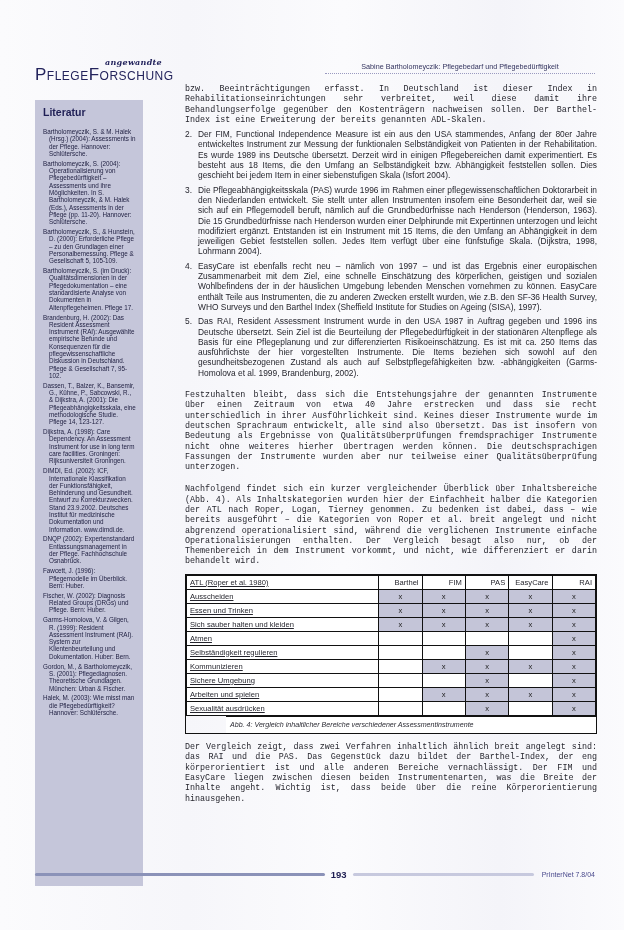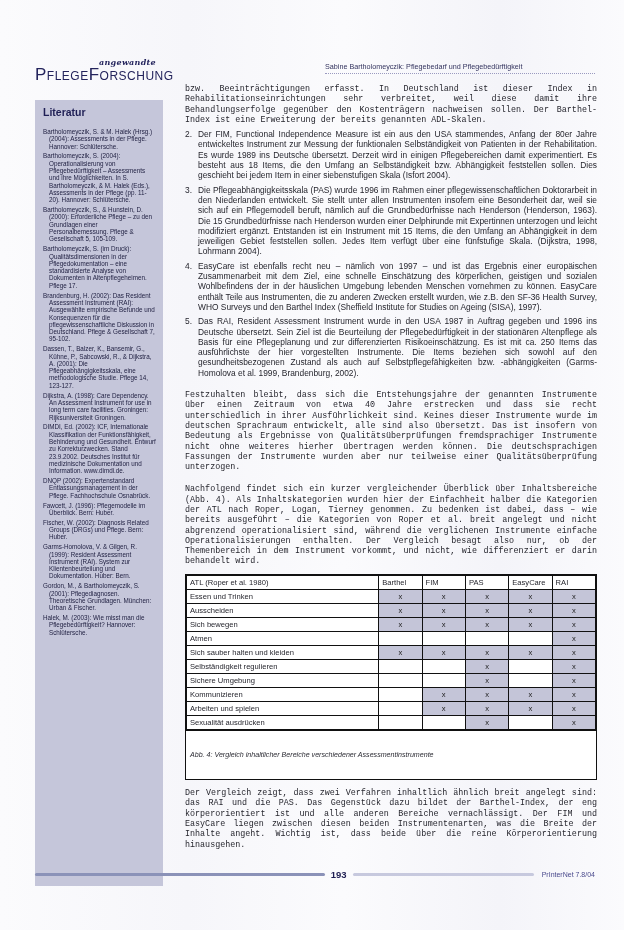--- a/index.html
+++ b/index.html
@@ -9,30 +9,30 @@
     background:linear-gradient(90deg,#fbfbfd 0%,#f6f6fa 30%,#fbfbfd 55%,#f4f4f9 80%,#fbfbfd 100%);
     font-family:"Liberation Sans", sans-serif; color:#24242c; overflow:hidden;
   }
   
   .logo-wrap { position:absolute; left:35px; top:58px; width:170px; height:34px; }
   .logo-main {
     font-weight:normal; font-variant:small-caps; letter-spacing:.5px;
     font-size:17px; color:#23235c; line-height:34px; white-space:nowrap;
   }
   .logo-script {
-    position:absolute; left:64px; top:-1px; font-family:"DejaVu Serif", serif;
+    position:absolute; left:70px; top:-1px; font-family:"DejaVu Serif", serif;
     font-style:italic; font-weight:bold; font-size:8px; color:#23235c; letter-spacing:.3px;
   }
   .running-head {
-    position:absolute; right:29px; top:62px; width:270px; text-align:left;
+    position:absolute; right:29px; top:62px; width:270px; text-align:center;
     font-size:7.2px; color:#33335e; border-bottom:1px dotted #9a9ac0; padding-bottom:2px;
   }
   
   .sidebar {
-    position:absolute; left:35px; top:100px; width:128px; height:786px;
+    position:absolute; left:35px; top:100px; width:108px; height:786px;
     background:#c5c6da; padding:6px 7px 8px 8px; overflow:hidden;
   }
   .sidebar-title { font-size:10.5px; font-weight:bold; color:#1f1f55; margin-bottom:10px; }
   .ref {
     font-size:6.3px; line-height:7.3px; color:#1d1d3f; text-align:left;
     padding-left:6px; text-indent:-6px; margin-bottom:2.6px;
   }
   
   .main { position:absolute; left:185px; top:84px; width:412px; }
   .body-text { font-size:8.4px; line-height:10.3px; text-align:justify; color:#26262e; }
@@ -40,27 +40,27 @@
   .num-item { position:relative; padding-left:13px; margin-bottom:4px; }
   .num-item .num { position:absolute; left:0; top:0; }
   .spacer-lg { height:8px; }
   
   .figure { margin-top:7px; border:1.6px solid #111; }
   table.cmp { width:100%; border-collapse:collapse; table-layout:fixed; }
   table.cmp th, table.cmp td {
     border:1px solid #111; font-size:7.6px; line-height:9px;
     padding:2px 3px; height:13px; font-weight:normal; background:#fff;
   }
-  table.cmp th { text-align:left; }
-  table.cmp th.atl-col, table.cmp td.row-label { text-align:left; width:47%; }
+  table.cmp th { text-align:right; }
+  table.cmp th.atl-col, table.cmp td.row-label { text-align:left; width:47%;text-decoration:underline; }
   table.cmp td.mark-cell { text-align:center; color:#222; }
   table.cmp td.marked { background:#c4c5d8; }
   .figure-caption {
     border-top:1.6px solid #111; font-size:7.1px; font-style:italic;
-    color:#2b2b33; padding:19px 4px; background:#fff;
+    color:#2b2b33; padding:3px 4px; background:#fff;margin-left:40px;
   }
   
   .footer { position:absolute; left:35px; right:29px; top:851px; display:flex; align-items:center;margin-top:18px; }
   .footer-line-left { flex:1.6; height:3.5px; background:#8b92b8; border-radius:2px; }
   .footer-page { font-size:9.5px; font-weight:bold; color:#1e1e52; padding:0 6px; }
   .footer-line-right { flex:1; height:3px; background:#c7c9de; border-radius:2px; }
   .footer-journal { font-size:7px; color:#4a4a8c; padding-left:8px; white-space:nowrap; }
 </style>
 </head>
 <body>
@@ -113,81 +113,73 @@
               <th class="atl-col">ATL (Roper et al. 1980)</th>
               <th>Barthel</th>
               <th>FIM</th>
               <th>PAS</th>
               <th>EasyCare</th>
               <th>RAI</th>
             </tr>
           </thead>
         <tbody>
             <tr>
+              <td class="row-label">Ausscheiden</td>
+              <td class="mark-cell marked">x</td>
+              <td class="mark-cell marked">x</td>
+              <td class="mark-cell marked">x</td>
+              <td class="mark-cell marked">x</td>
+              <td class="mark-cell marked">x</td>
+            </tr>
+            <tr>
               <td class="row-label">Essen und Trinken</td>
               <td class="mark-cell marked">x</td>
               <td class="mark-cell marked">x</td>
               <td class="mark-cell marked">x</td>
               <td class="mark-cell marked">x</td>
               <td class="mark-cell marked">x</td>
             </tr>
             <tr>
-              <td class="row-label">Ausscheiden</td>
-              <td class="mark-cell marked">x</td>
-              <td class="mark-cell marked">x</td>
-              <td class="mark-cell marked">x</td>
-              <td class="mark-cell marked">x</td>
-              <td class="mark-cell marked">x</td>
-            </tr>
-            <tr>
-              <td class="row-label">Sich bewegen</td>
+              <td class="row-label">Sich sauber halten und kleiden</td>
               <td class="mark-cell marked">x</td>
               <td class="mark-cell marked">x</td>
               <td class="mark-cell marked">x</td>
               <td class="mark-cell marked">x</td>
               <td class="mark-cell marked">x</td>
             </tr>
             <tr>
               <td class="row-label">Atmen</td>
               <td class="mark-cell"></td>
               <td class="mark-cell"></td>
               <td class="mark-cell"></td>
               <td class="mark-cell"></td>
               <td class="mark-cell marked">x</td>
             </tr>
             <tr>
-              <td class="row-label">Sich sauber halten und kleiden</td>
-              <td class="mark-cell marked">x</td>
-              <td class="mark-cell marked">x</td>
-              <td class="mark-cell marked">x</td>
-              <td class="mark-cell marked">x</td>
-              <td class="mark-cell marked">x</td>
-            </tr>
-            <tr>
               <td class="row-label">Selbständigkeit regulieren</td>
               <td class="mark-cell"></td>
               <td class="mark-cell"></td>
               <td class="mark-cell marked">x</td>
               <td class="mark-cell"></td>
               <td class="mark-cell marked">x</td>
             </tr>
             <tr>
+              <td class="row-label">Kommunizieren</td>
+              <td class="mark-cell"></td>
+              <td class="mark-cell marked">x</td>
+              <td class="mark-cell marked">x</td>
+              <td class="mark-cell marked">x</td>
+              <td class="mark-cell marked">x</td>
+            </tr>
+            <tr>
               <td class="row-label">Sichere Umgebung</td>
               <td class="mark-cell"></td>
               <td class="mark-cell"></td>
               <td class="mark-cell marked">x</td>
               <td class="mark-cell"></td>
-              <td class="mark-cell marked">x</td>
-            </tr>
-            <tr>
-              <td class="row-label">Kommunizieren</td>
-              <td class="mark-cell"></td>
-              <td class="mark-cell marked">x</td>
-              <td class="mark-cell marked">x</td>
-              <td class="mark-cell marked">x</td>
               <td class="mark-cell marked">x</td>
             </tr>
             <tr>
               <td class="row-label">Arbeiten und spielen</td>
               <td class="mark-cell"></td>
               <td class="mark-cell marked">x</td>
               <td class="mark-cell marked">x</td>
               <td class="mark-cell marked">x</td>
               <td class="mark-cell marked">x</td>
             </tr>

